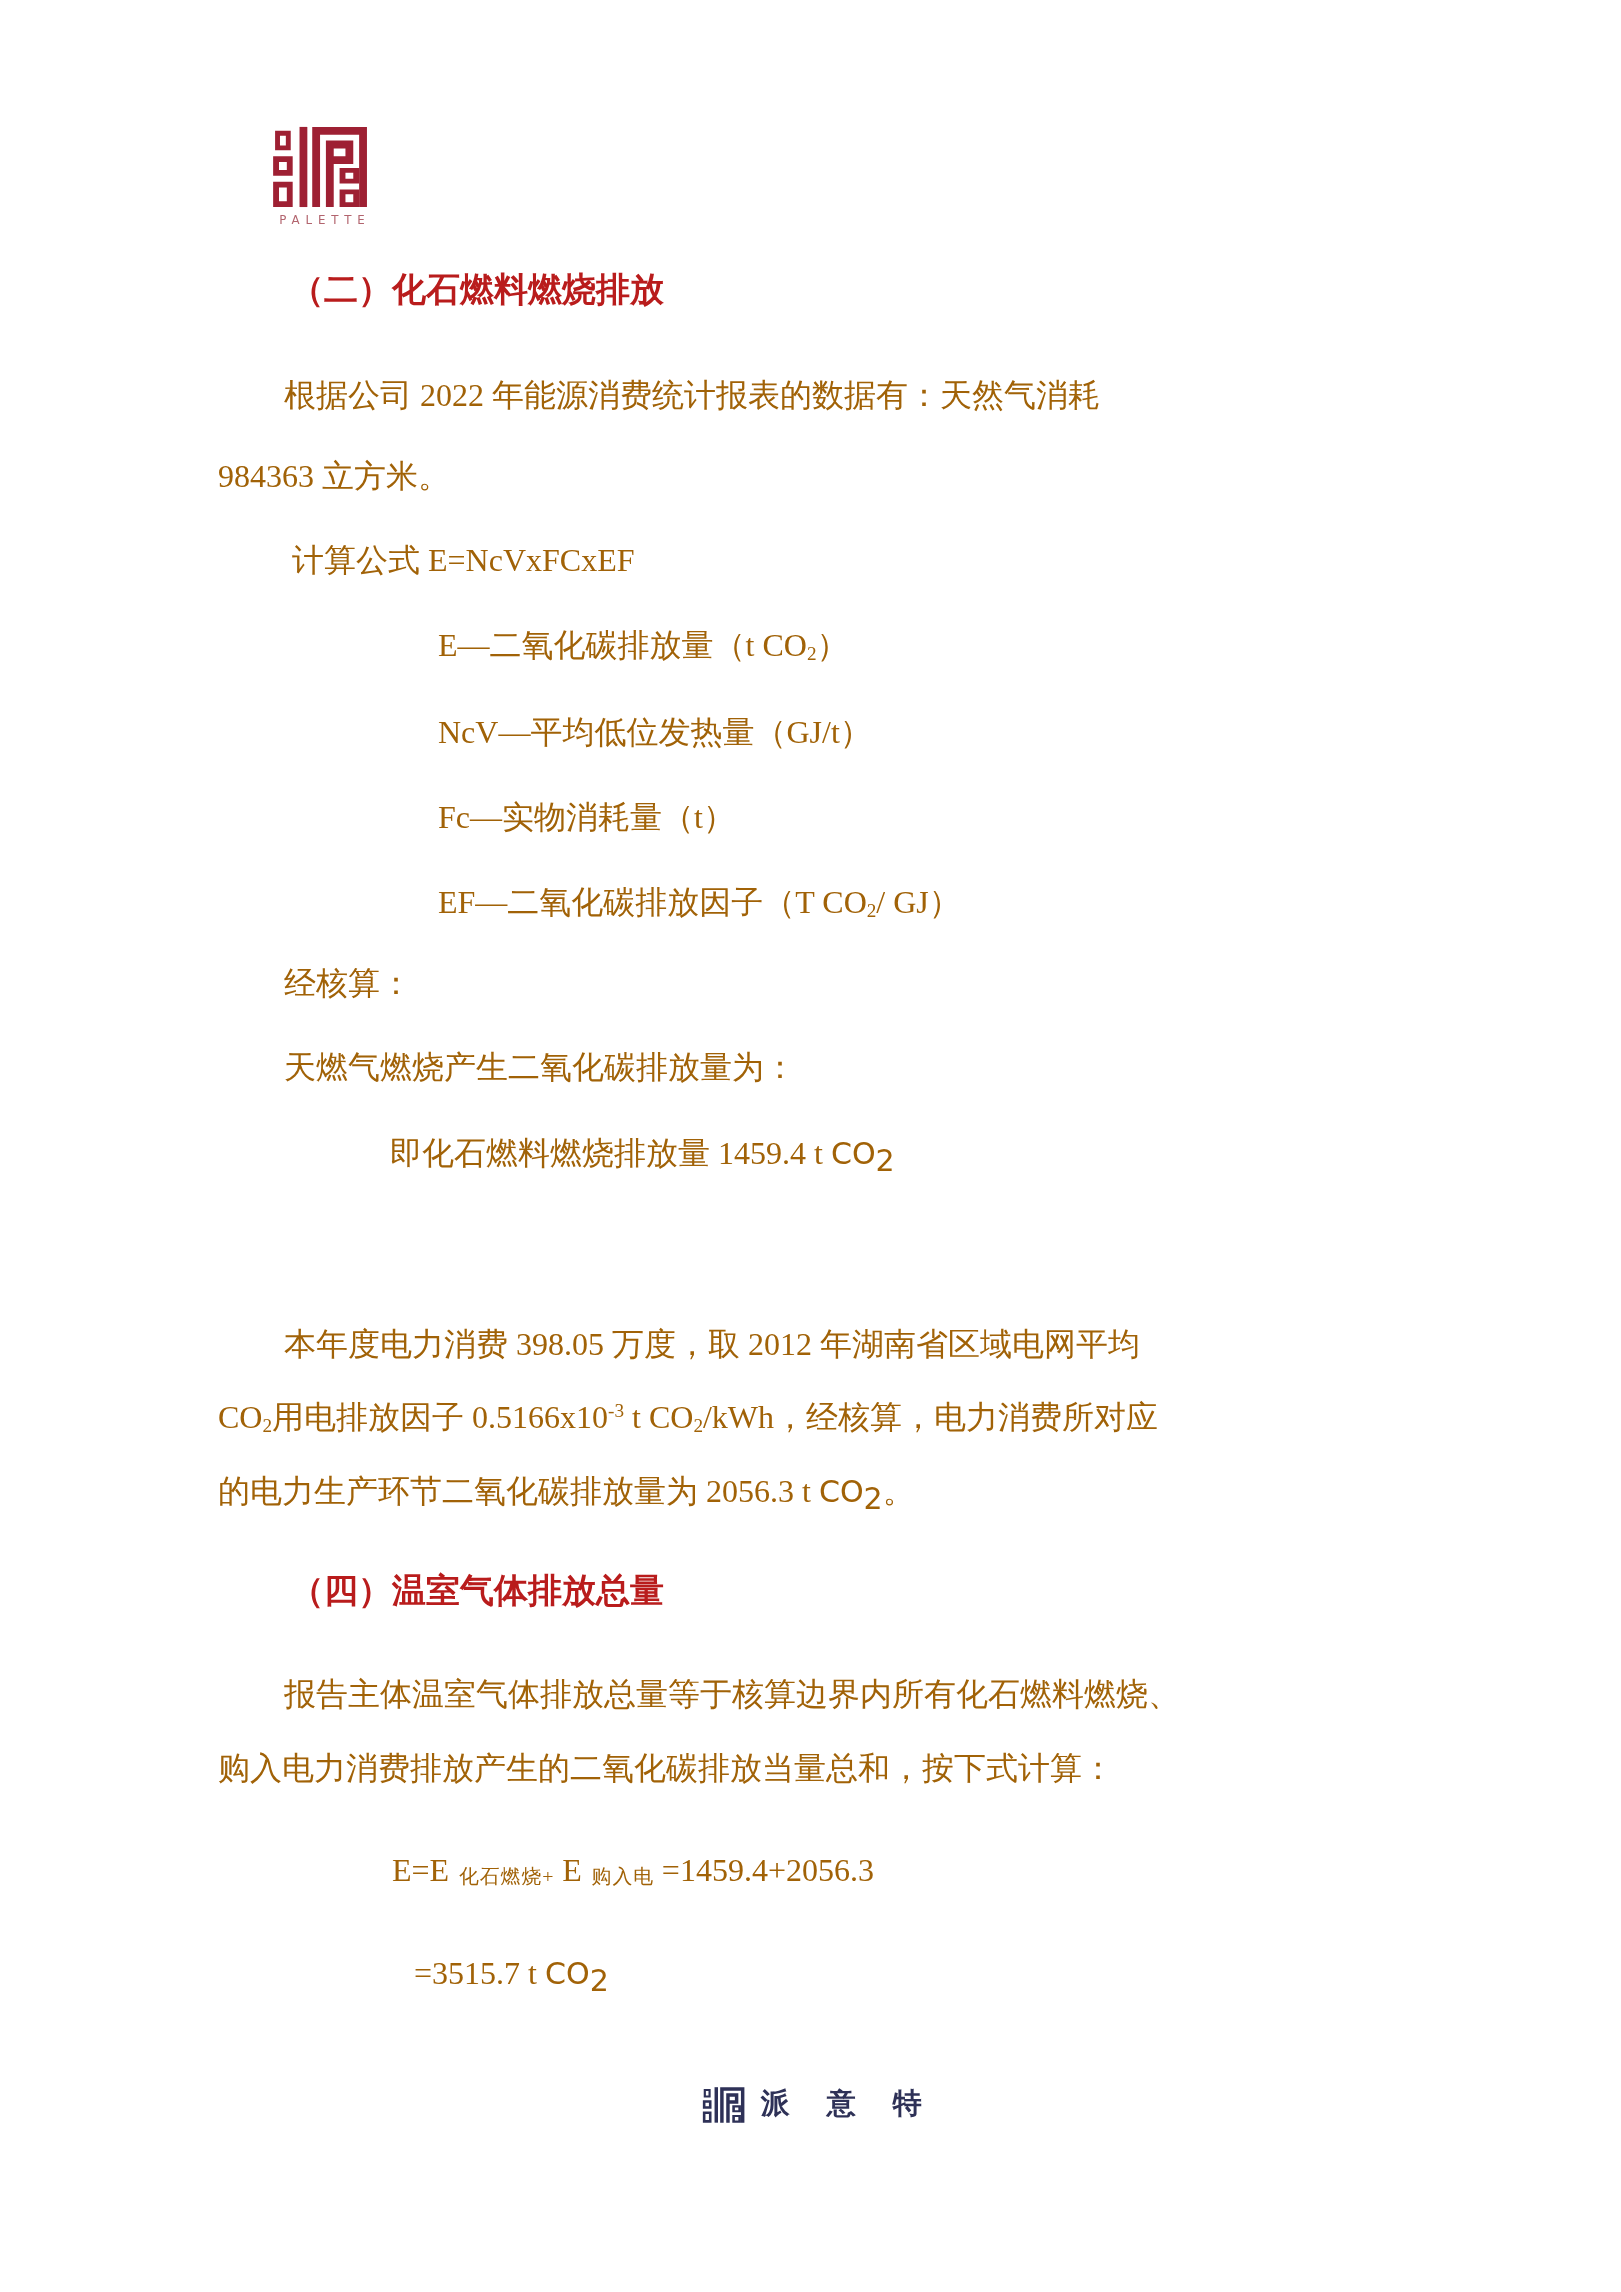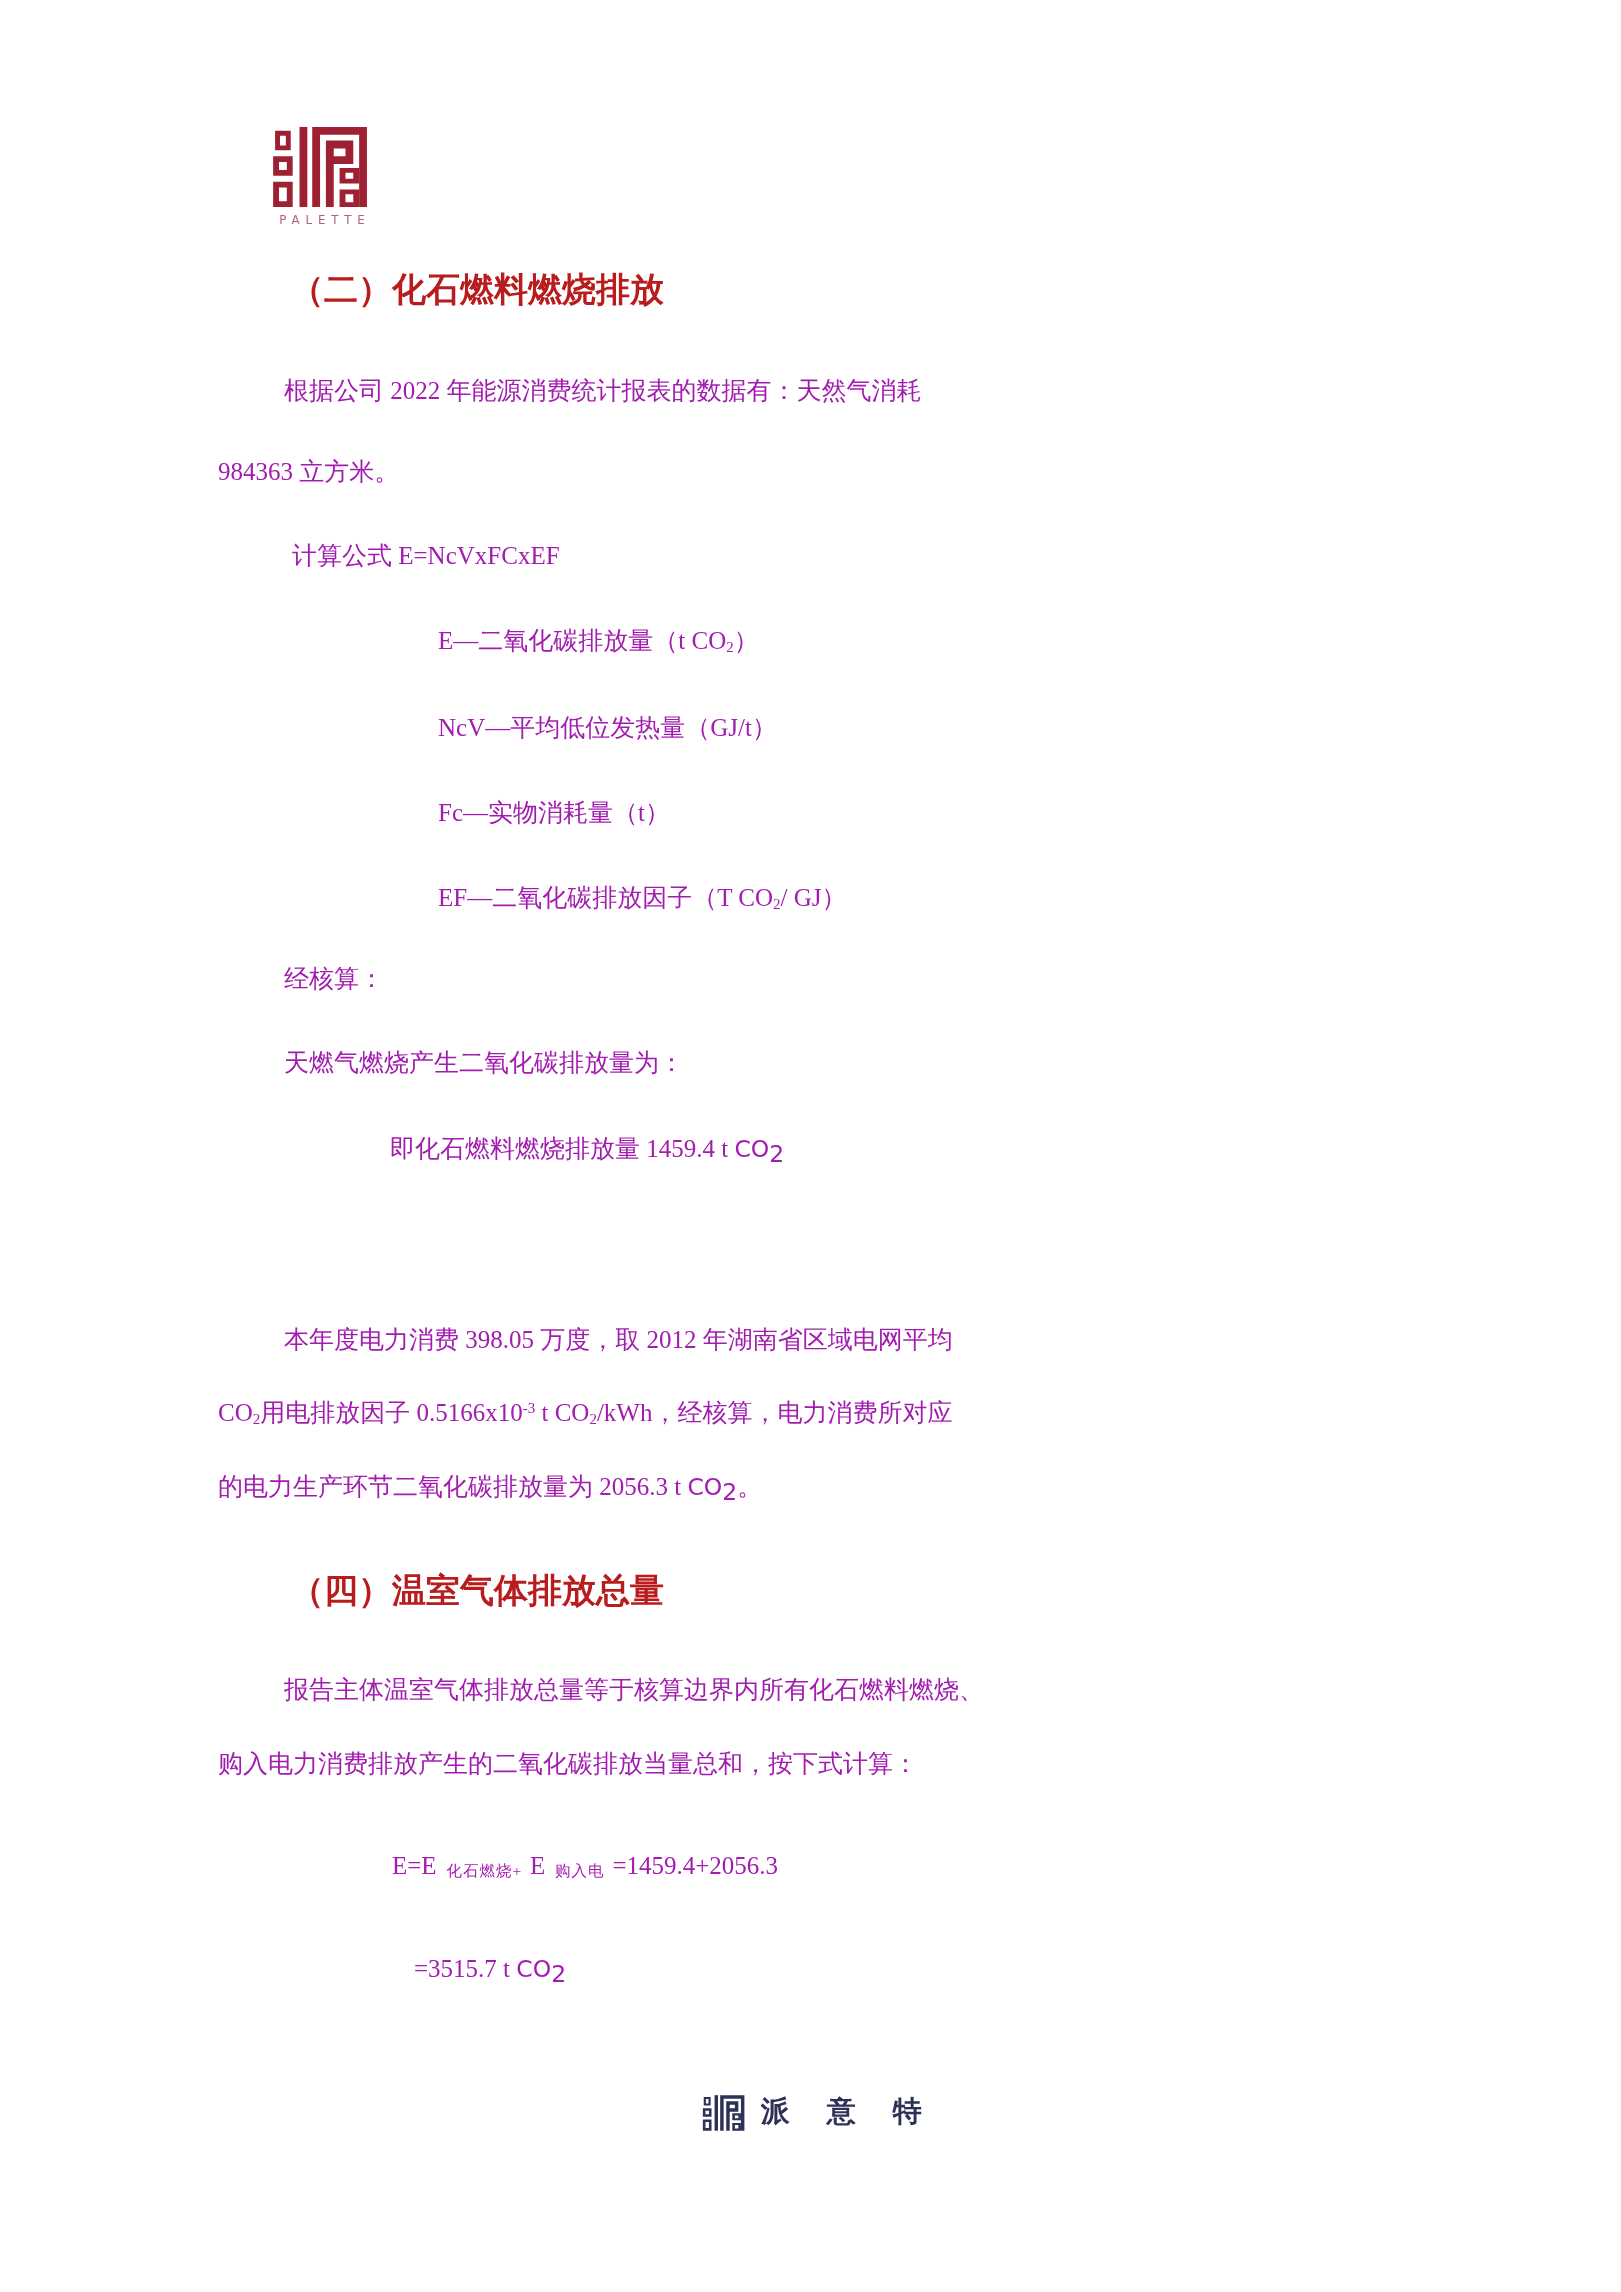--- a/index.html
+++ b/index.html
@@ -10,23 +10,23 @@
     margin:0 auto;
     background:#ffffff;
     overflow:hidden;
     font-family:"Liberation Serif","DejaVu Serif",serif;
     color:#0a0a0a;
     padding-left:20px;
   }
   .ln {
     position:absolute;
     white-space:nowrap;
-    font-size:25px;
+    font-size:32px;
     line-height:1.15;
-    color:#a21caf;
+    color:#a16207;
   }
   .hd {
     position:absolute;
     white-space:nowrap;
     font-family:"Liberation Sans","DejaVu Sans",sans-serif;
     font-weight:700;
     font-size:34px;
     color:#b91c1c;
   }
   sub { font-size:0.60em; vertical-align:-0.22em; line-height:0; }
@@ -53,21 +53,21 @@
     letter-spacing:5.9px;
     text-indent:5.9px;
     color:#b2646e;
   }
   .maze-fill { fill:currentColor; }
   .maze-stroke { fill:none; stroke:currentColor; stroke-width:8; }
 
   
   .footer {
     position:absolute; left:702px; top:2084px;
-    display:flex; align-items:center; gap:13.7px;margin-top:8px;
+    display:flex; align-items:center; gap:13.7px;
   }
   .footer svg { display:block; width:45px; height:39px; color:#2e3157; }
   .footer-brand {
     font-family:"Liberation Sans","DejaVu Sans",sans-serif;
     font-weight:700;
     font-size:29px;
     letter-spacing:37px;
     color:#2e3157;
     white-space:nowrap;
   }

